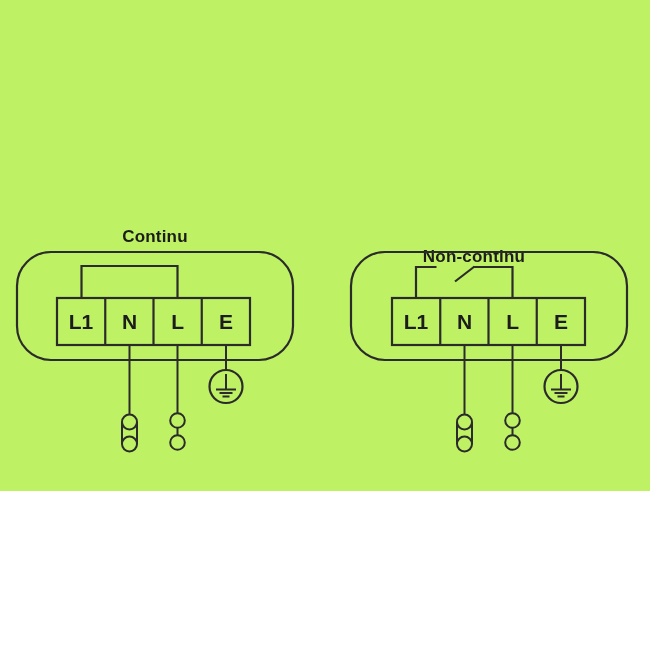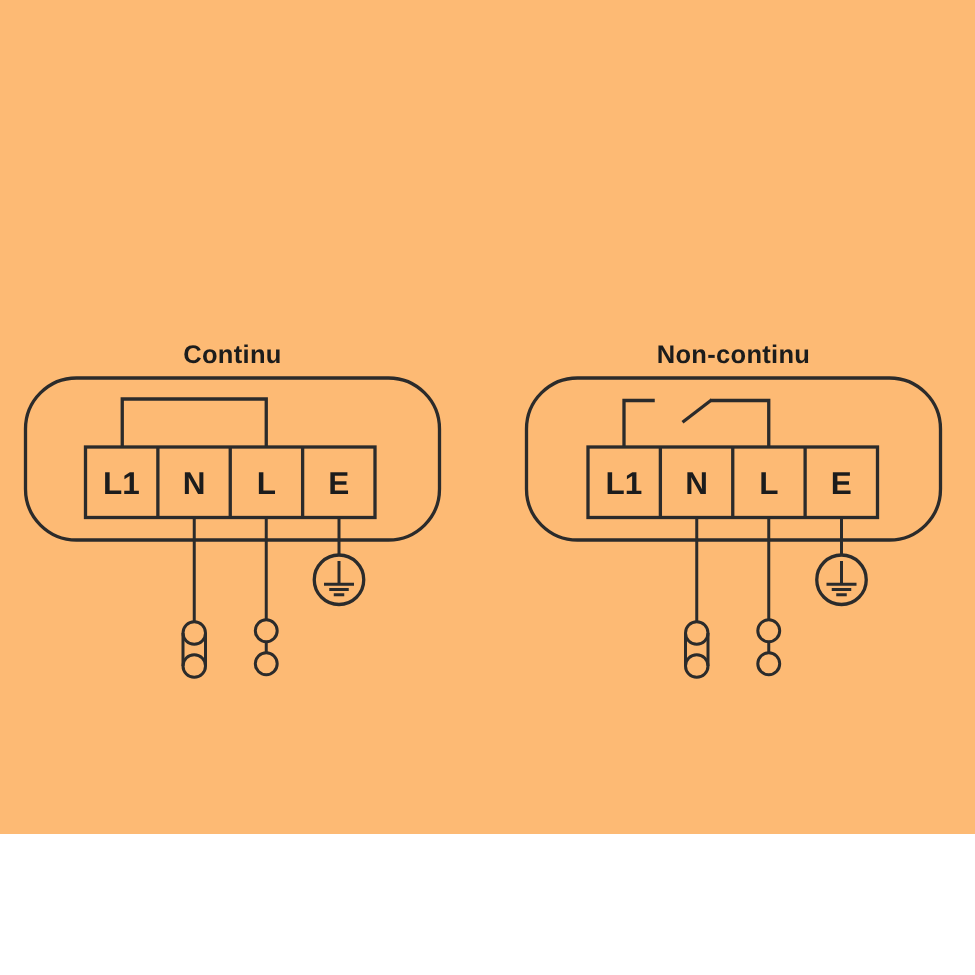--- a/index.html
+++ b/index.html
@@ -7,36 +7,36 @@
     padding: 0;
     width: 650px;
     height: 650px;
     background: #ffffff;
     overflow: hidden;
     font-family: "Liberation Sans", sans-serif;
   }
   .stage {
     position: relative;
     width: 650px;
-    height: 556px;
-    background: #fdba74;
+    height: 491px;
+    background: #bef264;
   }
   .diagram-title {
     position: absolute;
     top: 226px;
     width: 276px;
     text-align: center;
     font-weight: bold;
     font-size: 17px;
     line-height: 22px;
     color: #1c1c1c;
     letter-spacing: 0.2px;
   }
   .title-left  { left: 17px; }
-  .title-right { left: 351px; }
+  .title-right { left: 336px; margin-top: 20px; }
   .dsvg {
     position: absolute;
     top: 250px;
     display: block;
   }
   .svg-left  { left: 0px; }
   .svg-right { left: 330px; }
   .ln {
     fill: none;
     stroke: #2b2b2b;

